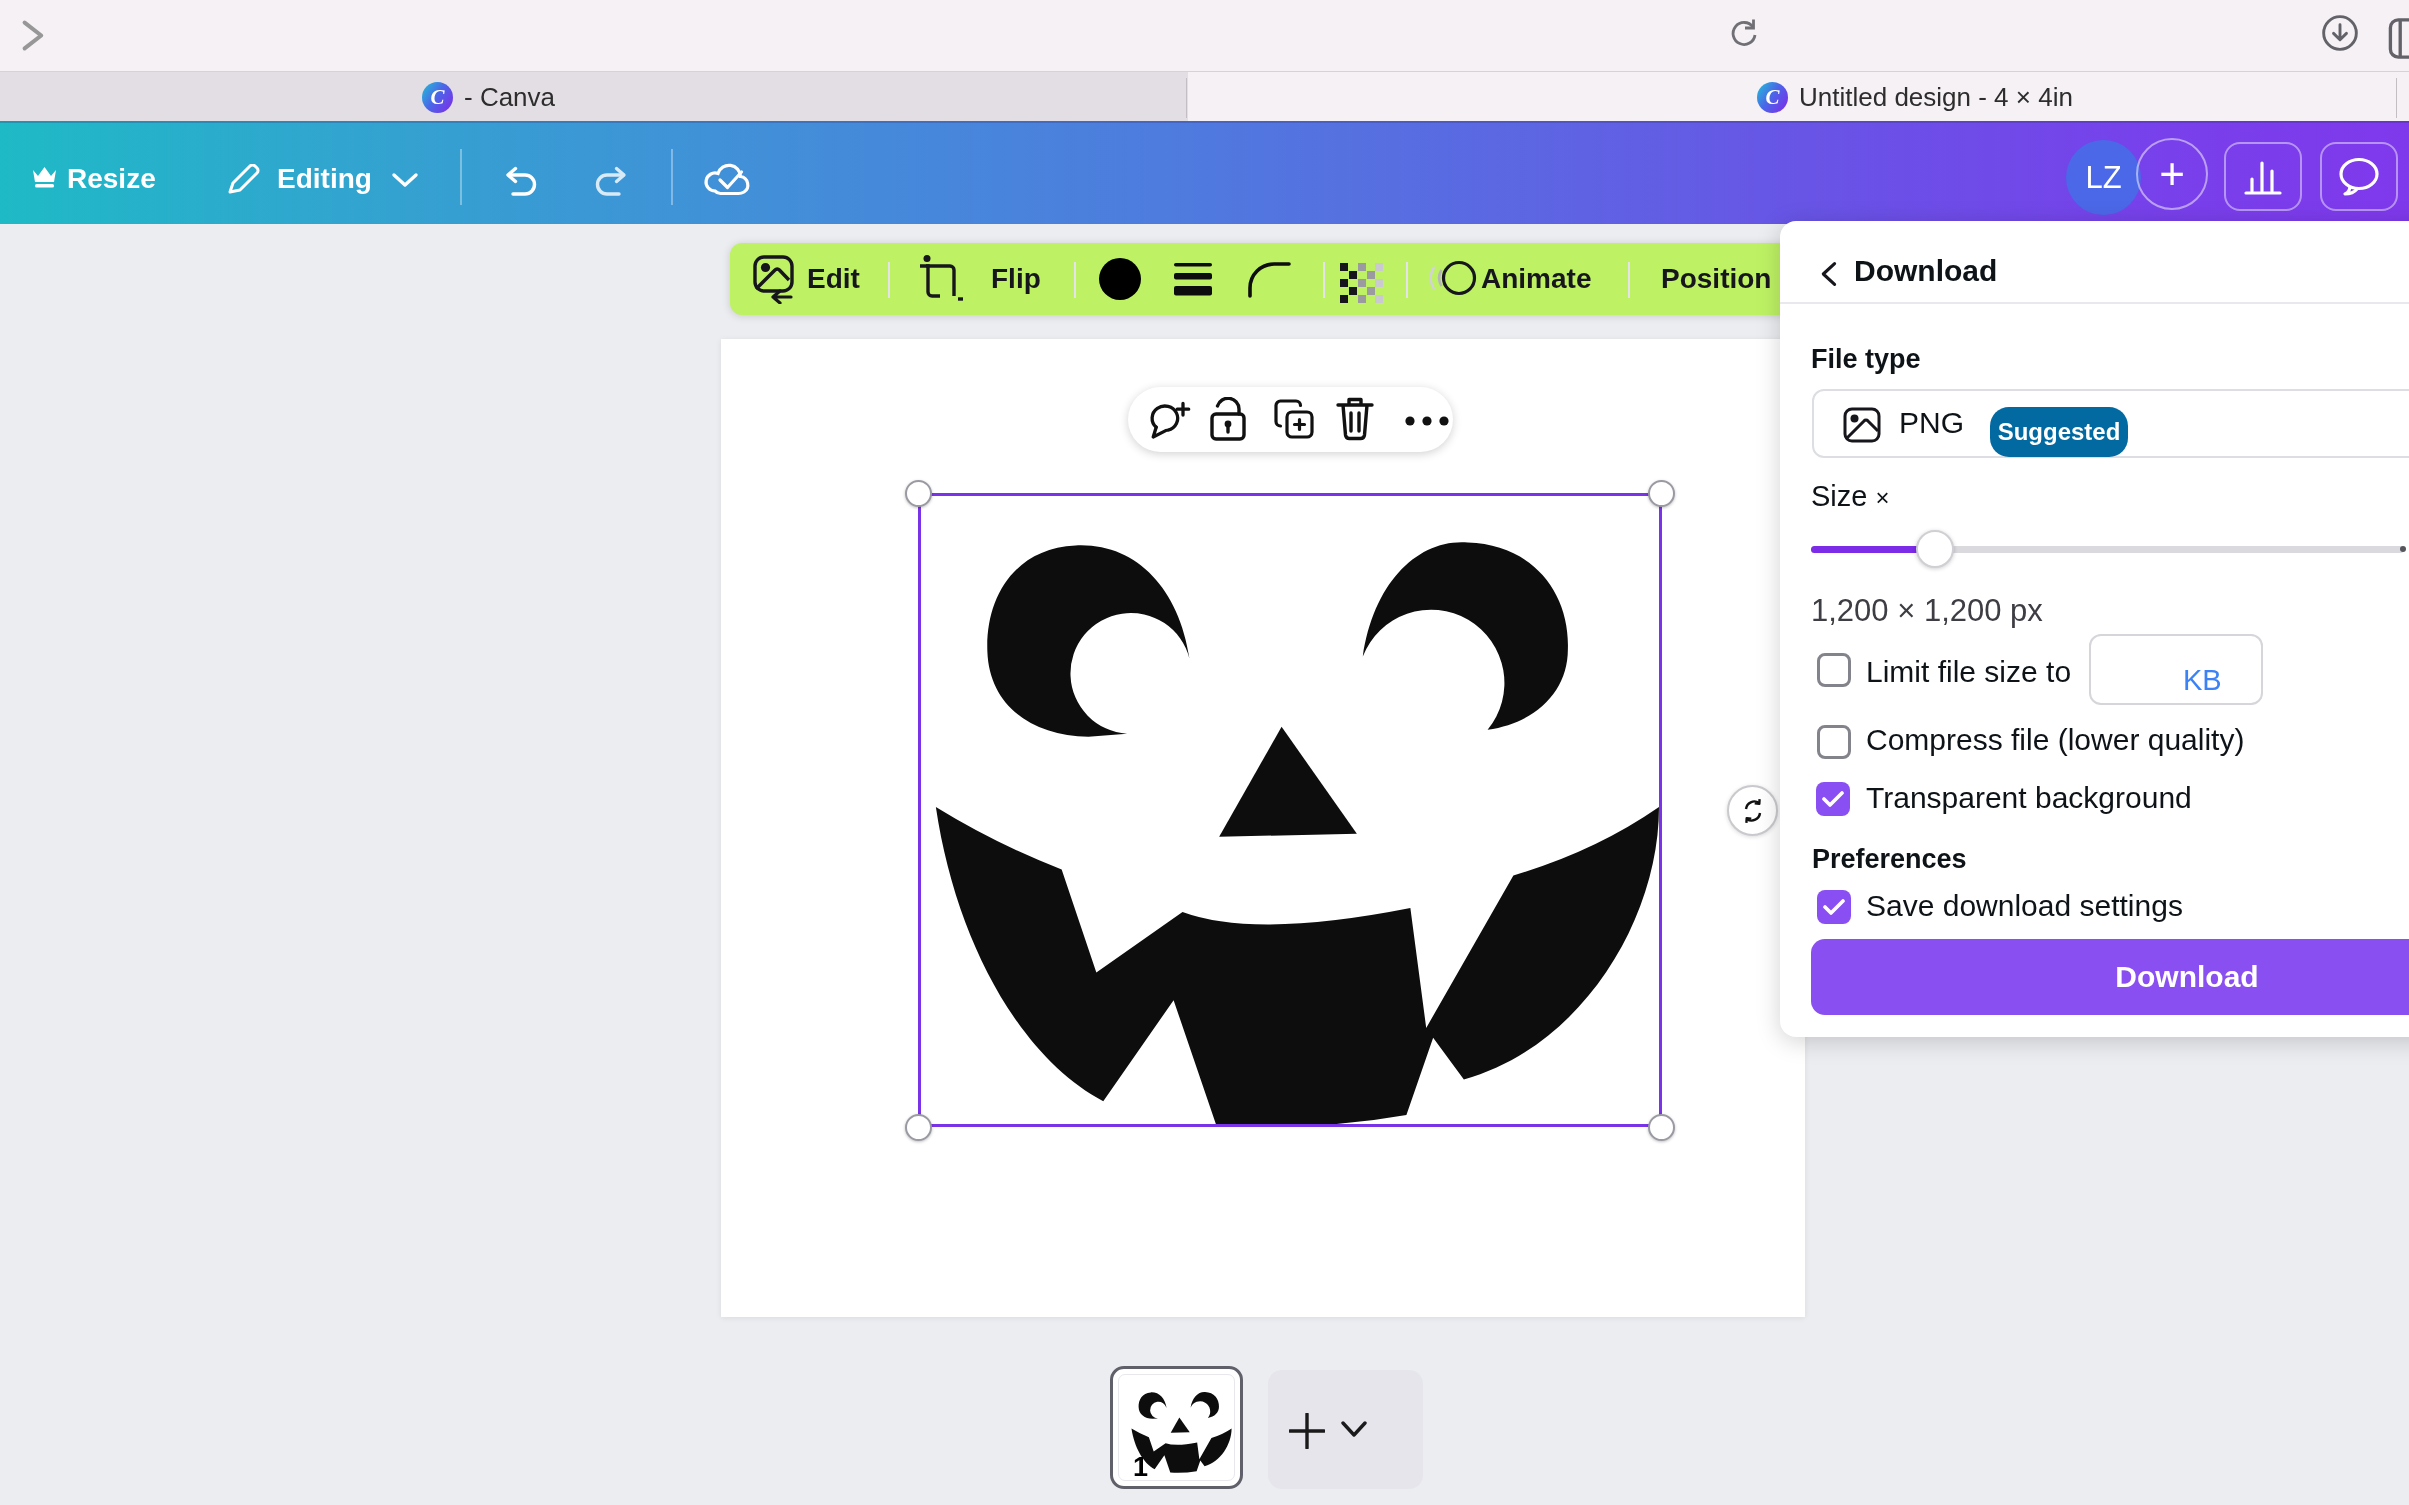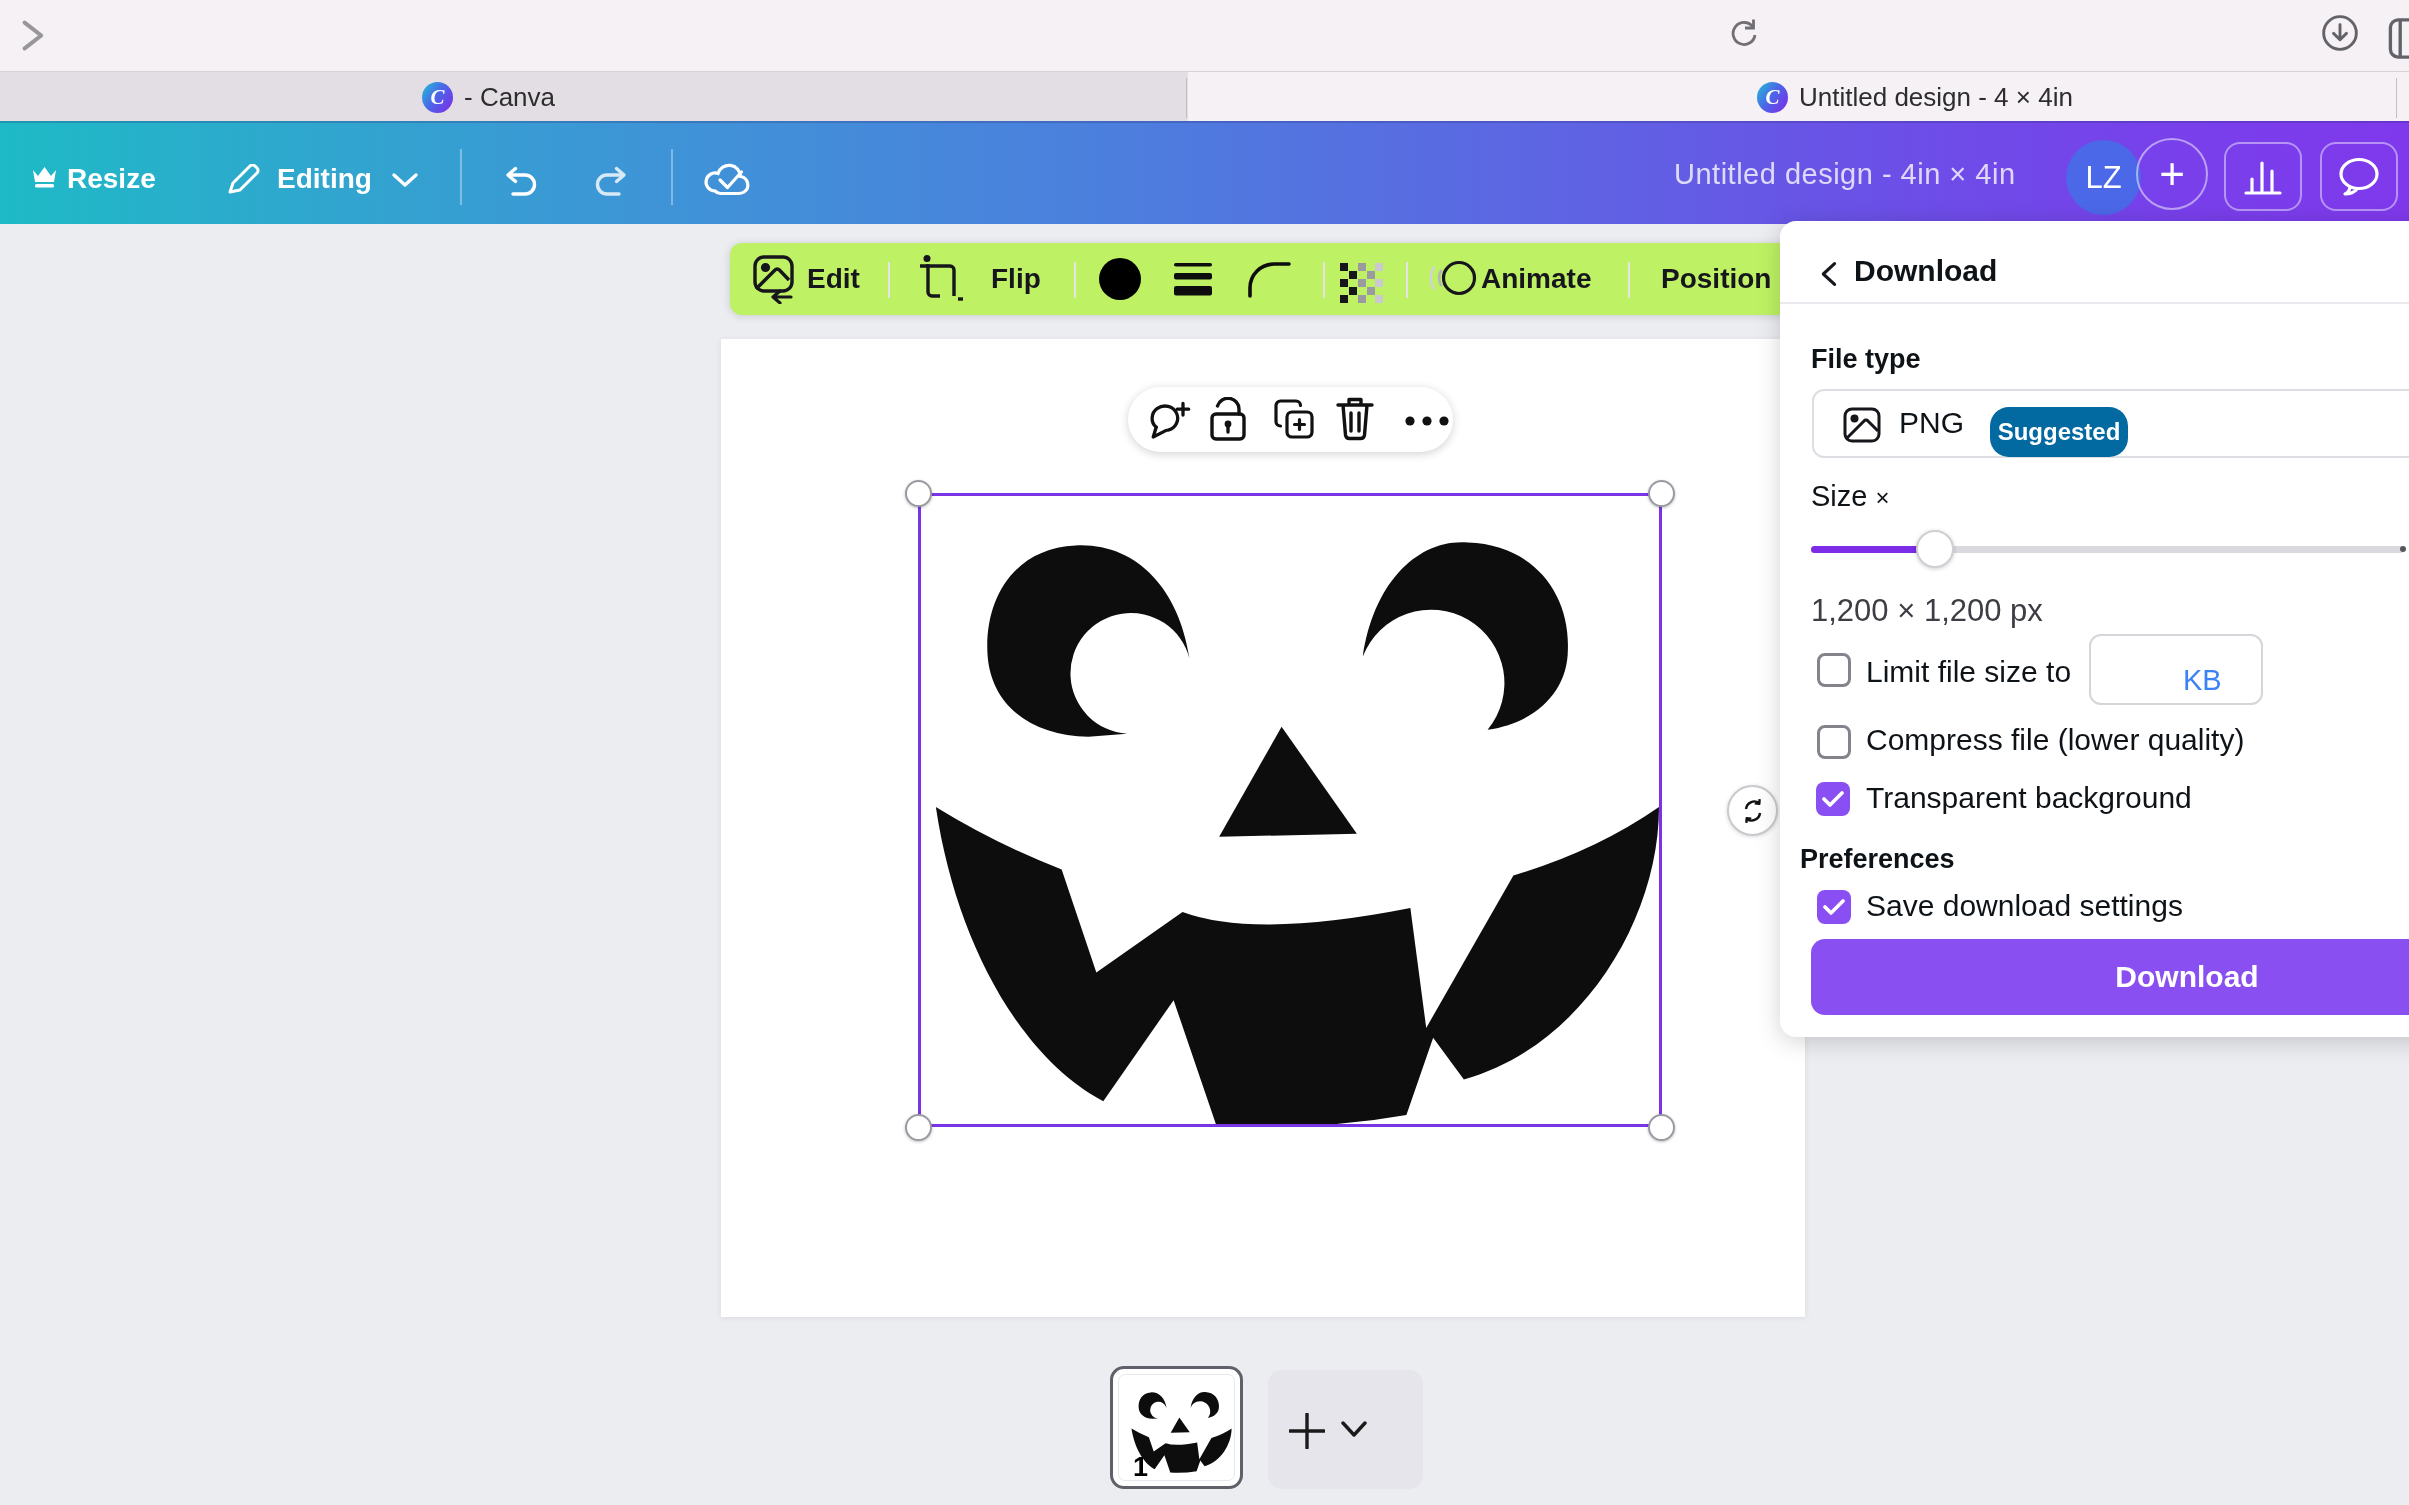--- a/index.html
+++ b/index.html
@@ -118,21 +118,20 @@
     </svg>
   <svg class="abs" style="left:592px;top:43px;opacity:0.8" width="40" height="34" viewBox="0 0 40 34">
       <path d="M31 9 H15 a 9.5 9.5 0 0 0 0 19 H27" fill="none" stroke="#fff" stroke-width="3.4" stroke-linecap="round"></path>
       <path d="M24.5 2.5 L32 9 L24.5 15.5" fill="none" stroke="#fff" stroke-width="3.4" stroke-linecap="round" stroke-linejoin="round"></path>
     </svg>
   <div class="gdiv" style="left:671px"></div>
   <svg class="abs" style="left:703px;top:36px" width="50" height="40" viewBox="0 0 50 40">
       <path d="M12 32 a 9 9 0 1 1 3 -17.5 a 11.5 11.5 0 0 1 22.5 3 a 8.5 8.5 0 0 1 3.5 15.5 q -2.5 1.5 -5.5 1.5 h -18 q -3 0 -5.5 -2.5" fill="none" stroke="#fff" stroke-width="3.2" stroke-linecap="round"></path>
       <path d="M17 21 l7.5 7.5 L38.5 13" fill="none" stroke="#fff" stroke-width="3.2" stroke-linecap="round" stroke-linejoin="round"></path>
     </svg>
-  <div class="abs" id="title">Untitled design - 4in × 4in</div>
   <div class="abs" id="avatar">LZ</div>
   <div class="abs" id="plusc">+</div>
   <div class="gbtn" style="left:2224px">
     <svg width="42" height="40" viewBox="0 0 42 40">
         <path d="M4 36 h34 M10 34 v-12 M20 34 V6 M30 34 V14" fill="none" stroke="#fff" stroke-width="3.2" stroke-linecap="round"></path>
       </svg>
   </div>
   <div class="gbtn" style="left:2320px">
     <svg width="46" height="42" viewBox="0 0 46 42">
         <ellipse cx="23" cy="18" rx="18" ry="14.5" fill="none" stroke="#fff" stroke-width="3.2"></ellipse>
@@ -277,21 +276,21 @@
   <div class="abs" style="left:309px;top:413px;width:174px;height:71px;border:2px solid #d5d5da;border-radius:12px"></div>
   <span class="p" style="left:403px;top:443px;font-size:29px;color:#3b82f6">KB</span>
   <div class="cb" style="left:37px;top:504px"></div>
   <span class="p" style="left:86px;top:502px;font-size:30px">Compress file (lower quality)</span>
   <div class="cbc" style="left:36px;top:561px">
       <svg width="22" height="18" viewBox="0 0 22 18">
         <path d="M2 9 L8 15 L20 3" fill="none" stroke="#fff" stroke-width="3.6" stroke-linecap="round" stroke-linejoin="round"></path>
       </svg>
     </div>
   <span class="p" style="left:86px;top:560px;font-size:30px">Transparent background</span>
-  <span class="p" style="left:20px;top:623px;font-size:27px;font-weight:700">Preferences</span>
+  <span class="p" style="left:32px;top:623px;font-size:27px;font-weight:700">Preferences</span>
   <div class="cbc" style="left:37px;top:669px">
       <svg width="22" height="18" viewBox="0 0 22 18">
         <path d="M2 9 L8 15 L20 3" fill="none" stroke="#fff" stroke-width="3.6" stroke-linecap="round" stroke-linejoin="round"></path>
       </svg>
     </div>
   <span class="p" style="left:86px;top:668px;font-size:30px">Save download settings</span>
   <div id="dlbtn">Download</div>
 </div>
 <div class="abs" id="thumb">
   <div id="thumbin">

